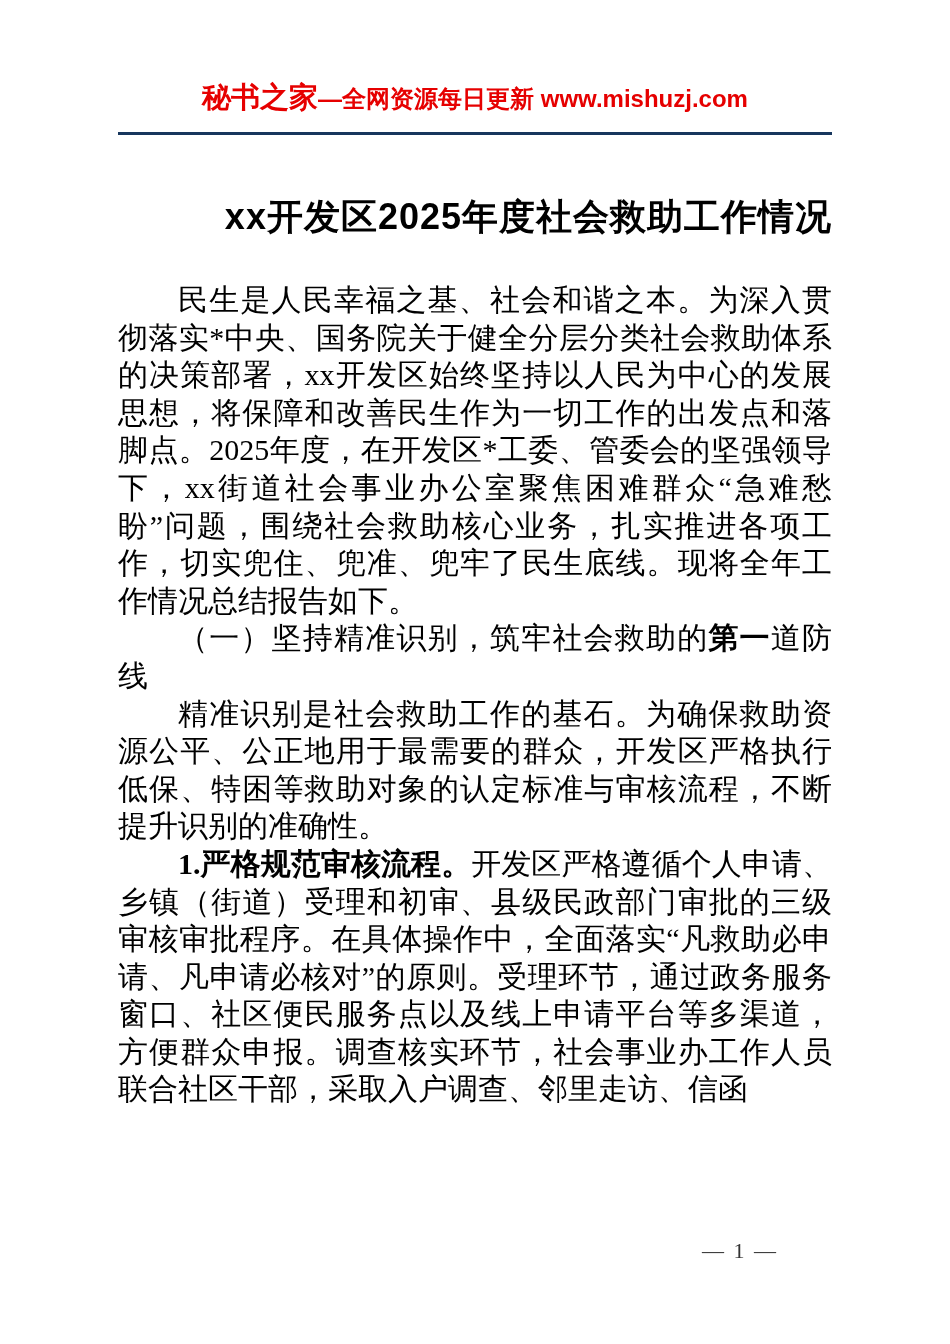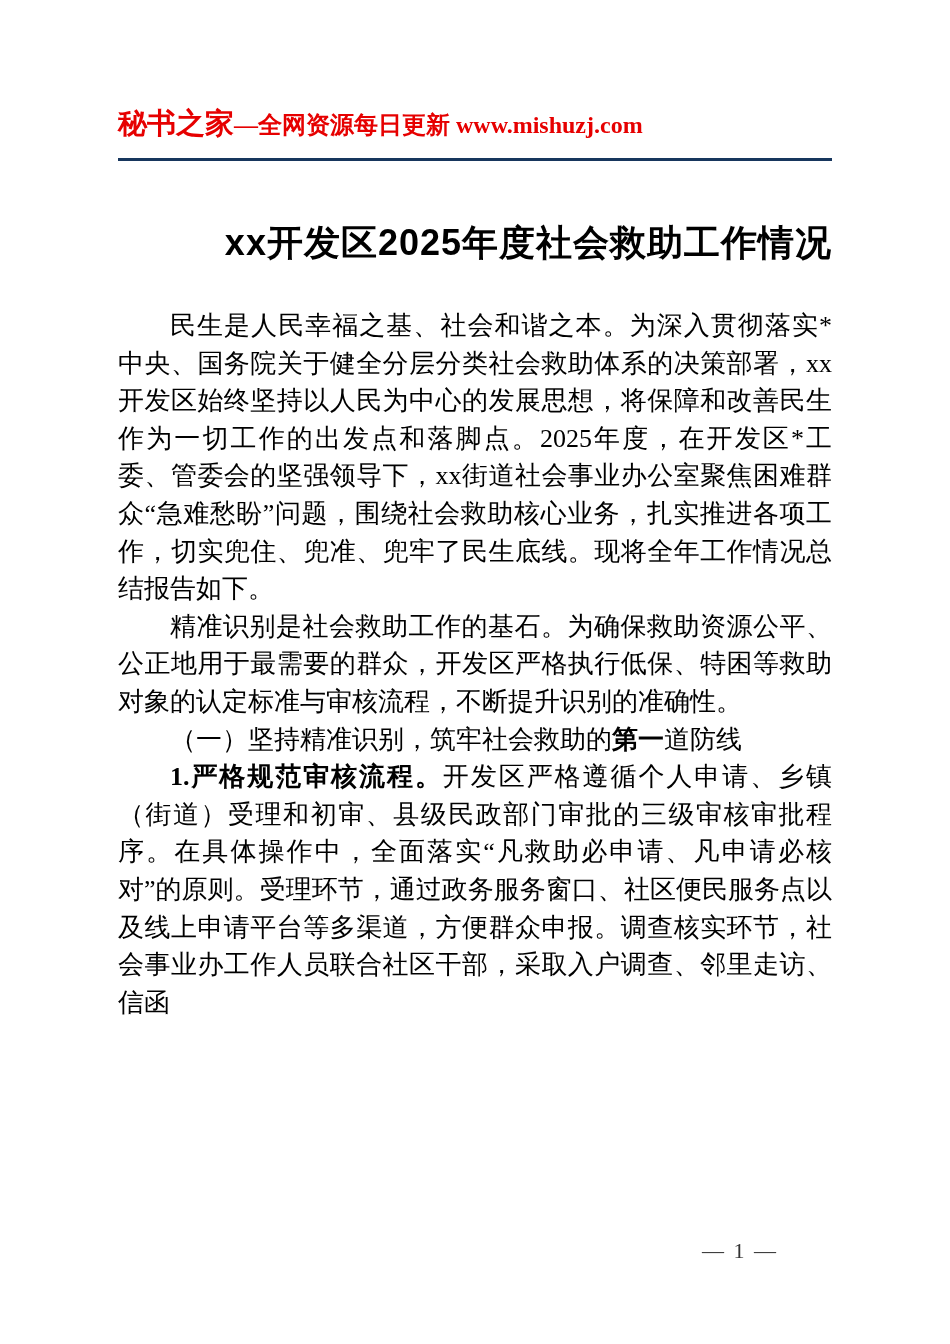--- a/index.html
+++ b/index.html
@@ -11,24 +11,24 @@
     overflow: hidden;
     font-family: "Liberation Serif", serif;
     color: #000000;
   }
   .page {
     position: absolute;
     inset: 0;
     padding: 0 118px;
   }
   .doc-header {
-    margin-top: 104px;
-    text-align: left;
+    margin-top: 78px;
+    text-align: center;
     color: #e60000;
-    font-family: Liberation Serif, serif;
+    font-family: Liberation Sans, sans-serif;
     font-weight: bold;
     white-space: nowrap;
   }
   .site-name { font-size: 29px; }
   .header-rest { font-size: 24px; }
   .header-url { font-size: 24px; color: #e60000; text-decoration: none; }
   .header-rule {
     margin-top: 14px;
     border-bottom: 3px solid #17365d;
   }
@@ -39,21 +39,21 @@
     font-weight: 700;
     font-size: 36px;
     line-height: 76px;
     color: #000000;
     letter-spacing: 1px;
   }
   .doc-body {
     margin-top: 26px;
   }
   .doc-body p {
-    font-size: 26px;
+    font-size: 30px;
     line-height: 37.6px;
     text-align: justify;
     text-indent: 2em;
     color: #000000;
   }
   .doc-body p span.bold { font-weight: bold; }
   .page-footer {
     position: absolute;
     right: 172px;
     bottom: 80px;
@@ -72,22 +72,22 @@
   </div>
 
   <div class="header-rule"></div>
 
   <div class="doc-title">
     <div>xx开发区2025年度社会救助工作情况</div>
   </div>
 
   <div class="doc-body" id="doc-body">
       <p><span>民生是人民幸福之基、社会和谐之本。为深入贯彻落实*中央、国务院关于健全分层分类社会救助体系的决策部署，xx开发区始终坚持以人民为中心的发展思想，将保障和改善民生作为一切工作的出发点和落脚点。2025年度，在开发区*工委、管委会的坚强领导下，xx街道社会事业办公室聚焦困难群众“急难愁盼”问题，围绕社会救助核心业务，扎实推进各项工作，切实兜住、兜准、兜牢了民生底线。现将全年工作情况总结报告如下。</span></p>
+      <p><span>（一）坚持精准识别，筑牢社会救助的</span><span class="bold">第一</span><span>道防线</span></p>
       <p><span>精准识别是社会救助工作的基石。为确保救助资源公平、公正地用于最需要的群众，开发区严格执行低保、特困等救助对象的认定标准与审核流程，不断提升识别的准确性。</span></p>
-      <p><span>（一）坚持精准识别，筑牢社会救助的</span><span class="bold">第一</span><span>道防线</span></p>
       <p><span class="bold">1.严格规范审核流程。</span><span>开发区严格遵循个人申请、乡镇（街道）受理和初审、县级民政部门审批的三级审核审批程序。在具体操作中，全面落实“凡救助必申请、凡申请必核对”的原则。受理环节，通过政务服务窗口、社区便民服务点以及线上申请平台等多渠道，方便群众申报。调查核实环节，社会事业办工作人员联合社区干部，采取入户调查、邻里走访、信函</span></p>
     </div>
 
   <div class="page-footer">
     <span>— 1 —</span>
   </div>
 
 </div>
 
 </body></html>

